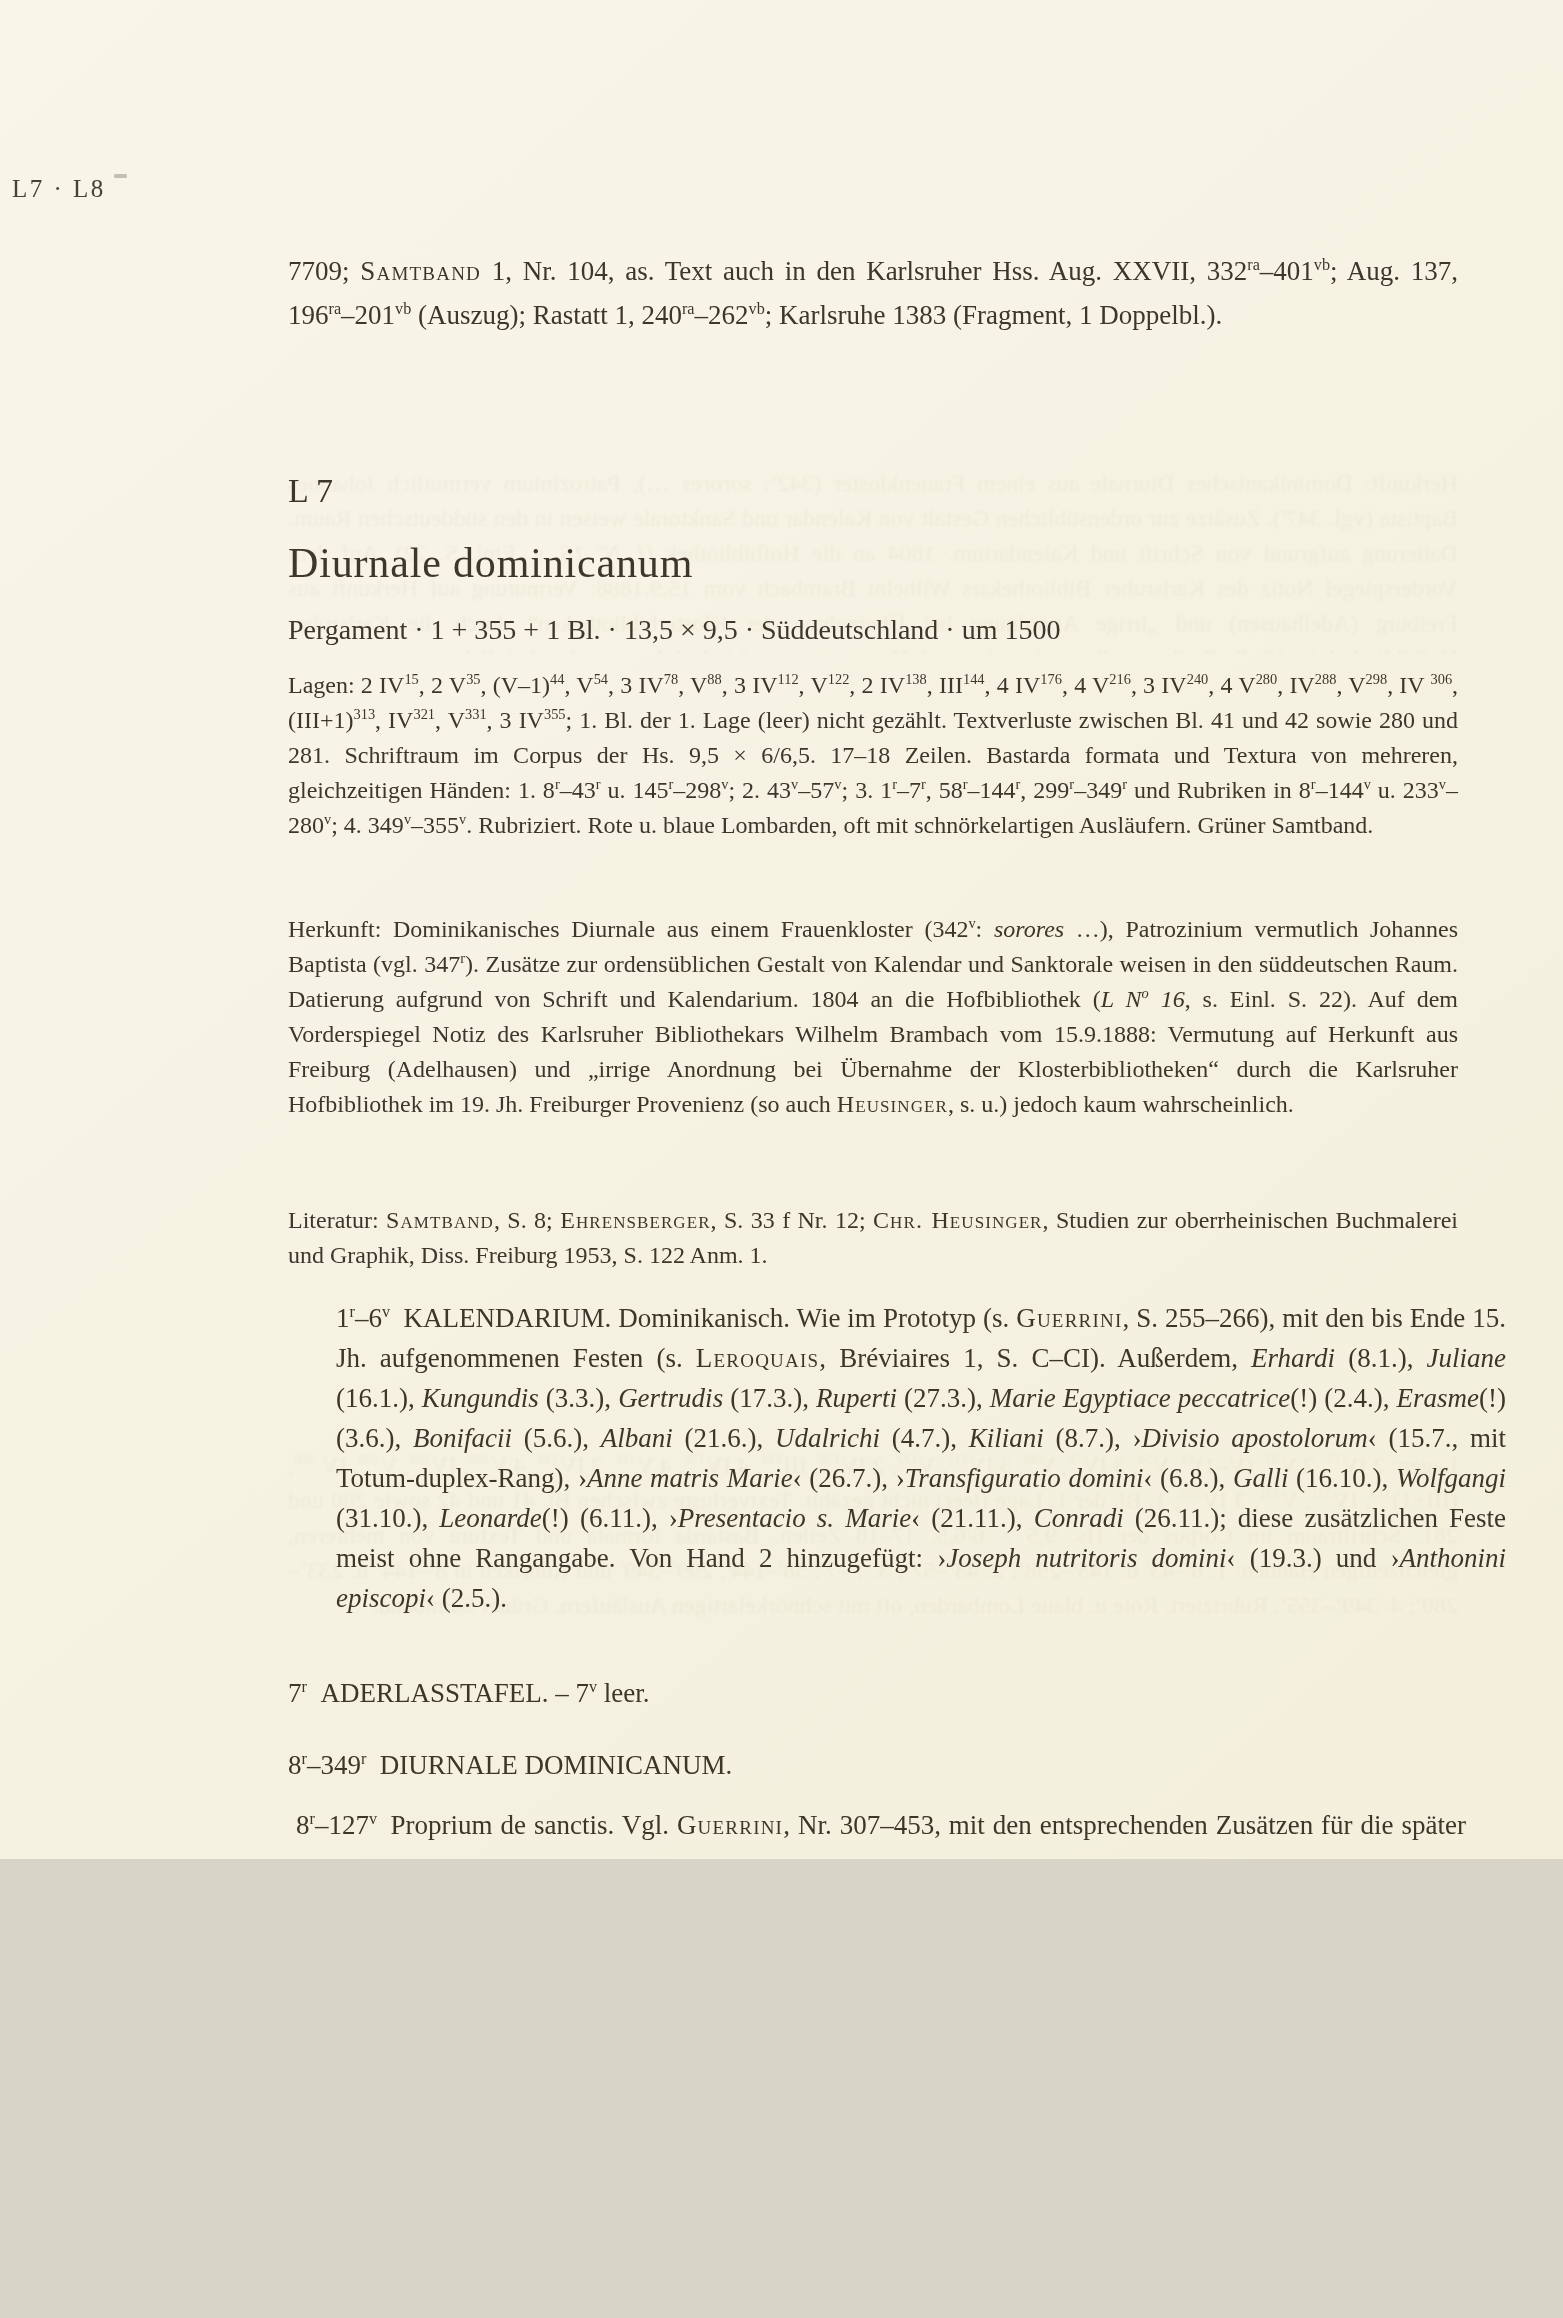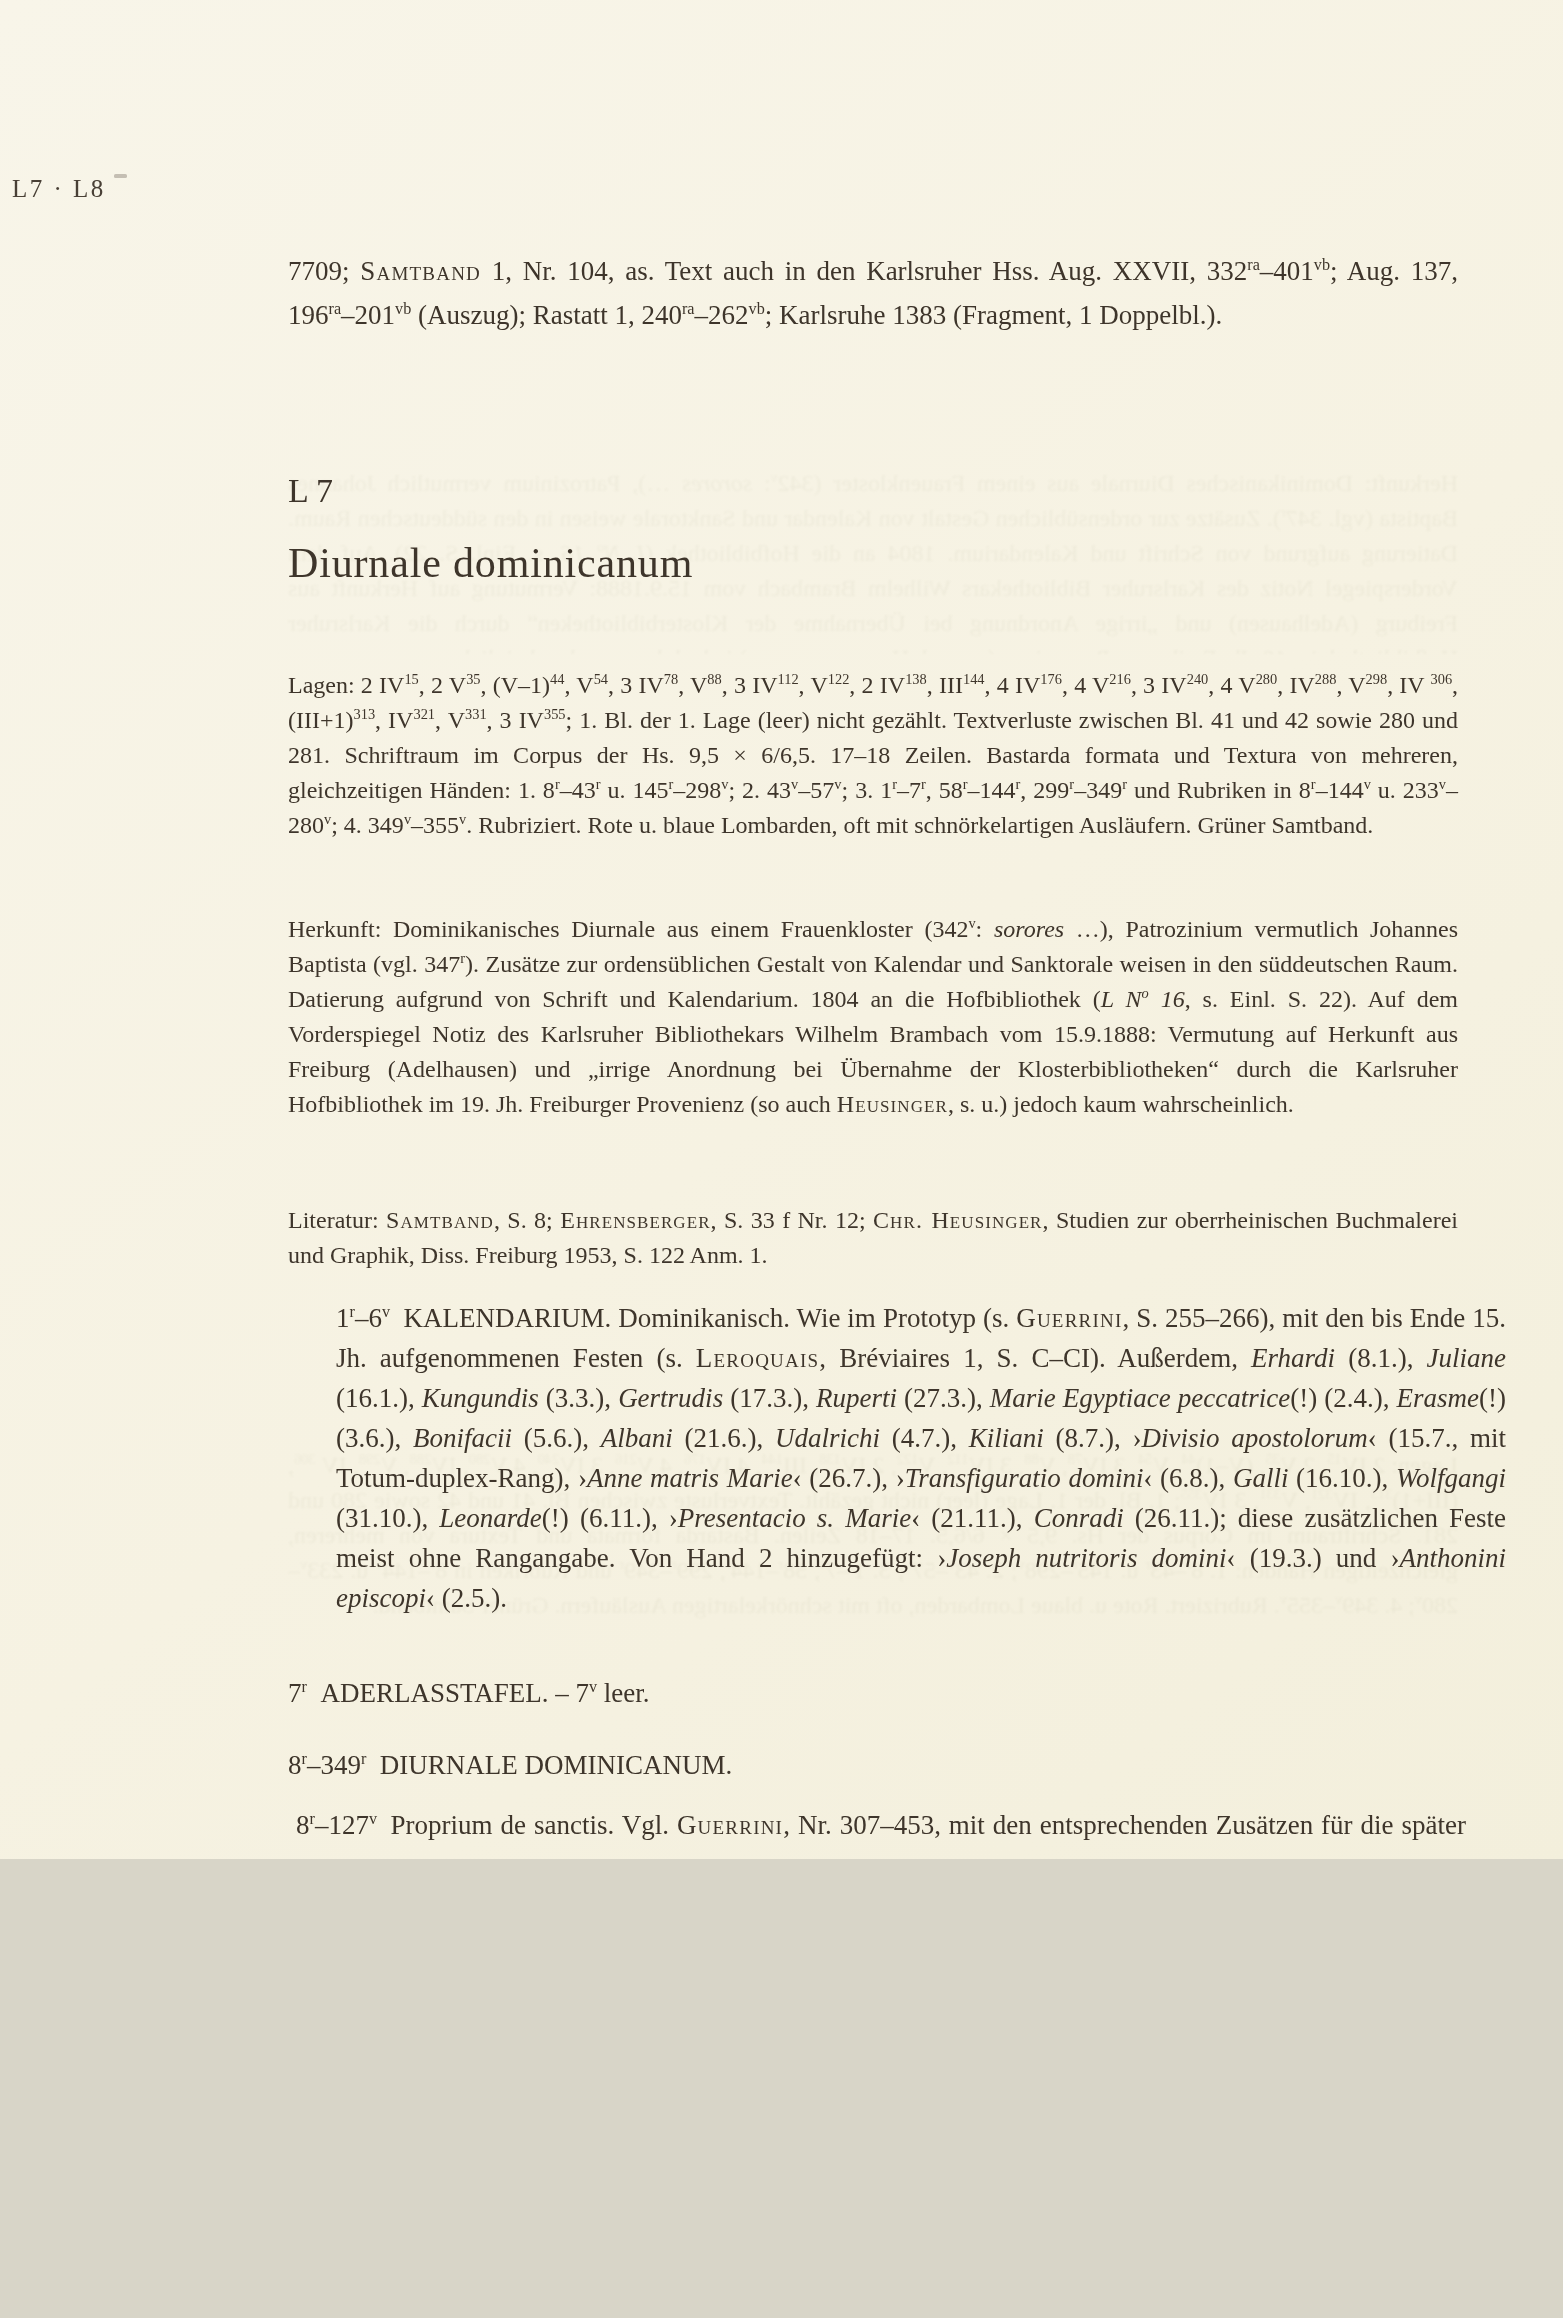--- a/index.html
+++ b/index.html
@@ -79,20 +79,21 @@
   <div class="abs artifact-dash"></div>
 
   <div class="abs running-head z2">L7 · L8</div>
 
   <div class="abs textcol just p-prev z2">7709; <span class="sc">Samtband</span> 1, Nr. 104, as. Text auch in den Karlsruher Hss. Aug. XXVII, 332<sup>ra</sup>–401<sup>vb</sup>; Aug. 137, 196<sup>ra</sup>–201<sup>vb</sup> (Auszug); Rastatt 1, 240<sup>ra</sup>–262<sup>vb</sup>; Karlsruhe 1383 (Fragment, 1 Doppelbl.).</div>
 
   <h2 class="abs textcol sig z2">L 7</h2>
 
   <h1 class="abs textcol title z2">Diurnale dominicanum</h1>
 
+  <div class="abs textcol subtitle z2">Pergament · 1 + 355 + 1 Bl. · 13,5 × 9,5 · Süddeutschland · um 1500</div>
 
   <div class="abs textcol just p-sm p-lagen z2">Lagen: 2 IV<sup>15</sup>, 2 V<sup>35</sup>, (V–1)<sup>44</sup>, V<sup>54</sup>, 3 IV<sup>78</sup>, V<sup>88</sup>, 3 IV<sup>112</sup>, V<sup>122</sup>, 2 IV<sup>138</sup>, III<sup>144</sup>, 4 IV<sup>176</sup>, 4 V<sup>216</sup>, 3 IV<sup>240</sup>, 4 V<sup>280</sup>, IV<sup>288</sup>, V<sup>298</sup>, IV <sup>306</sup>, (III+1)<sup>313</sup>, IV<sup>321</sup>, V<sup>331</sup>, 3 IV<sup>355</sup>; 1. Bl. der 1. Lage (leer) nicht gezählt. Textverluste zwischen Bl. 41 und 42 sowie 280 und 281. Schriftraum im Corpus der Hs. 9,5 × 6/6,5. 17–18 Zeilen. Bastarda formata und Textura von mehreren, gleichzeitigen Händen: 1. 8<sup>r</sup>–43<sup>r</sup> u. 145<sup>r</sup>–298<sup>v</sup>; 2. 43<sup>v</sup>–57<sup>v</sup>; 3. 1<sup>r</sup>–7<sup>r</sup>, 58<sup>r</sup>–144<sup>r</sup>, 299<sup>r</sup>–349<sup>r</sup> und Rubriken in 8<sup>r</sup>–144<sup>v</sup> u. 233<sup>v</sup>–280<sup>v</sup>; 4. 349<sup>v</sup>–355<sup>v</sup>. Rubriziert. Rote u. blaue Lombarden, oft mit schnörkelartigen Ausläufern. Grüner Samtband.</div>
 
   <div class="abs textcol just p-sm p-herk z2">Herkunft: Dominikanisches Diurnale aus einem Frauenkloster (342<sup>v</sup>: <i>sorores</i> …), Patrozinium vermutlich Johannes Baptista (vgl. 347<sup>r</sup>). Zusätze zur ordensüblichen Gestalt von Kalendar und Sanktorale weisen in den süddeutschen Raum. Datierung aufgrund von Schrift und Kalendarium. 1804 an die Hofbibliothek (<i>L N<sup>o</sup> 16</i>, s. Einl. S. 22). Auf dem Vorderspiegel Notiz des Karlsruher Bibliothekars Wilhelm Brambach vom 15.9.1888: Vermutung auf Herkunft aus Freiburg (Adelhausen) und „irrige Anordnung bei Übernahme der Klosterbibliotheken“ durch die Karlsruher Hofbibliothek im 19. Jh. Freiburger Provenienz (so auch <span class="sc">Heusinger</span>, s. u.) jedoch kaum wahrscheinlich.</div>
 
   <div class="abs textcol just p-sm p-lit z2">Literatur: <span class="sc">Samtband</span>, S. 8; <span class="sc">Ehrensberger</span>, S. 33 f Nr. 12; <span class="sc">Chr. Heusinger</span>, Studien zur oberrheinischen Buchmalerei und Graphik, Diss. Freiburg 1953, S. 122 Anm. 1.</div>
 
   <div class="abs textcol just p-body p-kal z2">1<sup>r</sup>–6<sup>v</sup> KALENDARIUM. Dominikanisch. Wie im Prototyp (s. <span class="sc">Guerrini</span>, S. 255–266), mit den bis Ende 15. Jh. aufgenommenen Festen (s. <span class="sc">Leroquais</span>, Bréviaires 1, S. C–CI). Außerdem, <i>Erhardi</i> (8.1.), <i>Juliane</i> (16.1.), <i>Kungundis</i> (3.3.), <i>Gertrudis</i> (17.3.), <i>Ruperti</i> (27.3.), <i>Marie Egyptiace peccatrice</i>(!) (2.4.), <i>Erasme</i>(!) (3.6.), <i>Bonifacii</i> (5.6.), <i>Albani</i> (21.6.), <i>Udalrichi</i> (4.7.), <i>Kiliani</i> (8.7.), ›<i>Divisio apostolorum</i>‹ (15.7., mit Totum-duplex-Rang), ›<i>Anne matris Marie</i>‹ (26.7.), ›<i>Transfiguratio domini</i>‹ (6.8.), <i>Galli</i> (16.10.), <i>Wolfgangi</i> (31.10.), <i>Leonarde</i>(!) (6.11.), ›<i>Presentacio s. Marie</i>‹ (21.11.), <i>Conradi</i> (26.11.); diese zusätzlichen Feste meist ohne Rangangabe. Von Hand 2 hinzugefügt: ›<i>Joseph nutritoris domini</i>‹ (19.3.) und ›<i>Anthonini episcopi</i>‹ (2.5.).</div>
 
   <div class="abs textcol p-ader z2">7<sup>r</sup> ADERLASSTAFEL. – 7<sup>v</sup> leer.</div>

